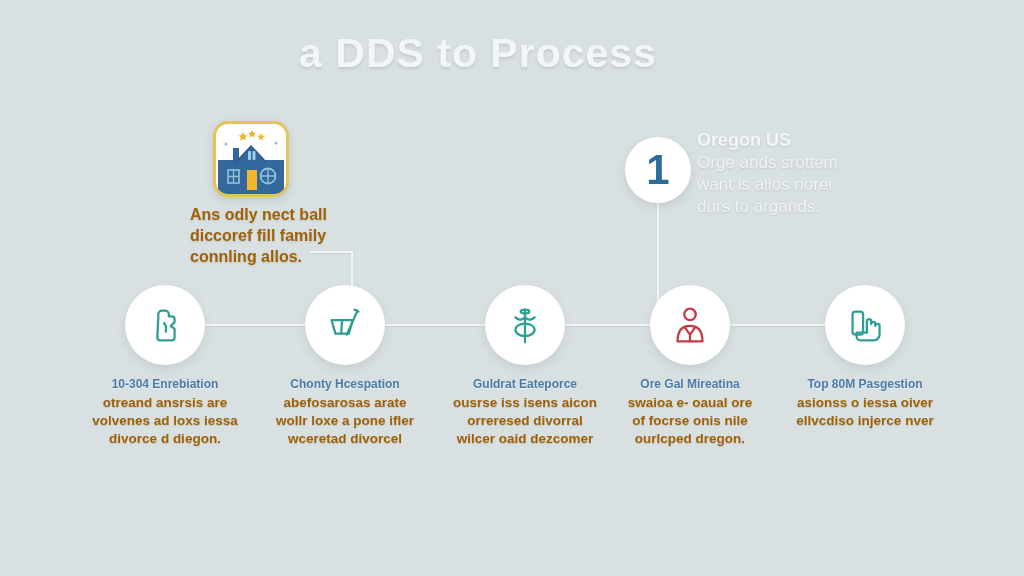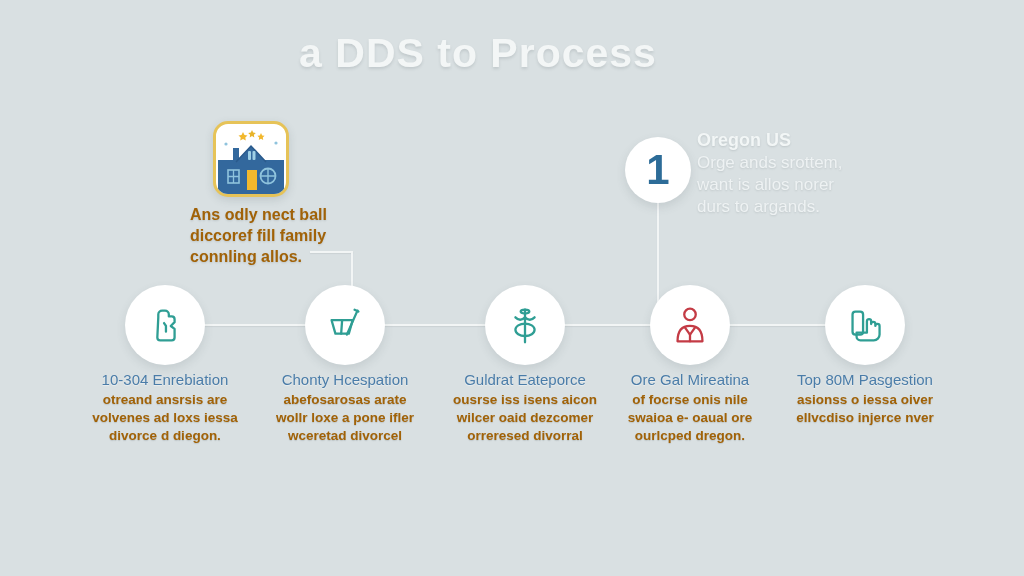--- a/index.html
+++ b/index.html
@@ -53,21 +53,21 @@
   .callout-text .co-head{font-size:18px;font-weight:700;color:#f2f6f6;}
 
   
   .step{top:285px;width:180px;text-align:center;}
   .step .circle{
     width:80px;height:80px;border-radius:50%;background:#ffffff;
     margin:0 auto;box-shadow:0 4px 10px rgba(80,95,100,.14);
     display:flex;align-items:center;justify-content:center;
   }
   .step .heading{
-    margin-top:6px;font-size:15px;font-weight:400;color:#4a7ca8;
+    margin-top:12px;font-size:12px;font-weight:700;color:#4a7ca8;
     text-shadow:0 1px 1px rgba(255,255,255,.5);
   }
   .step .sub{
     margin-top:3px;font-size:13.5px;line-height:1.32;font-weight:600;
     color:#a16207;text-shadow:0 1px 1px rgba(110,120,125,.25);
   }
   .s1{left:75px;}  .s2{left:255px;text-align:center;} .s3{left:435px;} .s4{left:600px;} .s5{left:775px;}
 
   svg.glyph{display:block;}
   .teal-stroke{stroke:#2f9e94;}
@@ -168,38 +168,38 @@
     <svg class="glyph" width="46" height="46" viewBox="0 0 48 48" fill="none" stroke-width="2.4" stroke-linecap="round" stroke-linejoin="round">
       <line class="teal-stroke" x1="24" y1="8" x2="24" y2="42"></line>
       <ellipse class="teal-stroke" cx="24" cy="10" rx="4.5" ry="2"></ellipse>
       <path class="teal-stroke" d="M14 16 q5 5 10 0 q5 5 10 0"></path>
       <ellipse class="teal-stroke" cx="24" cy="29" rx="10" ry="6.5"></ellipse>
     </svg>
   </div>
   <div class="heading">Guldrat Eateporce</div>
   <div class="sub">
     <div>ousrse iss isens aicon</div>
+    <div>orreresed divorral</div>
     <div>wilcer oaid dezcomer</div>
-    <div>orreresed divorral</div>
   </div>
 </div>
 
 <div class="abs step s4 z1">
   <div class="circle">
     <svg class="glyph" width="46" height="46" viewBox="0 0 48 48" fill="none" stroke-width="2.4" stroke-linecap="round" stroke-linejoin="round">
       <circle class="red-stroke" cx="24" cy="13" r="6"></circle>
       <path class="red-stroke" d="M11 41 q0-16 13-16 q13 0 13 16 z"></path>
       <path class="red-stroke" d="M19 27 l5 7 l5-7"></path>
       <path class="red-stroke" d="M24 34 v7"></path>
     </svg>
   </div>
   <div class="heading">Ore Gal Mireatina</div>
   <div class="sub">
+    <div>swaioa e- oaual ore</div>
     <div>of focrse onis nile</div>
-    <div>swaioa e- oaual ore</div>
     <div>ourlcped dregon.</div>
   </div>
 </div>
 
 <div class="abs step s5 z1">
   <div class="circle">
     <svg class="glyph" width="46" height="46" viewBox="0 0 48 48" fill="none" stroke-width="2.4" stroke-linecap="round" stroke-linejoin="round">
       <rect class="teal-stroke" x="11" y="10" width="11" height="24" rx="3"></rect>
       <path class="teal-stroke" d="M26 32 v-12 a2.2 2.2 0 0 1 4.4 0 v3 a2.2 2.2 0 0 1 4.4 0 v2 a2.2 2.2 0 0 1 4.4 0 v9 a6 6 0 0 1 -6 6 h-14 a4 4 0 0 1 -4-4 v-4 z"></path>
     </svg>

